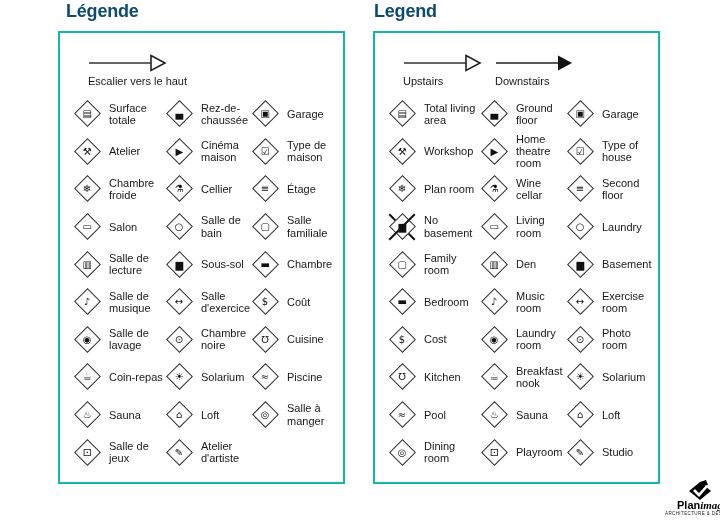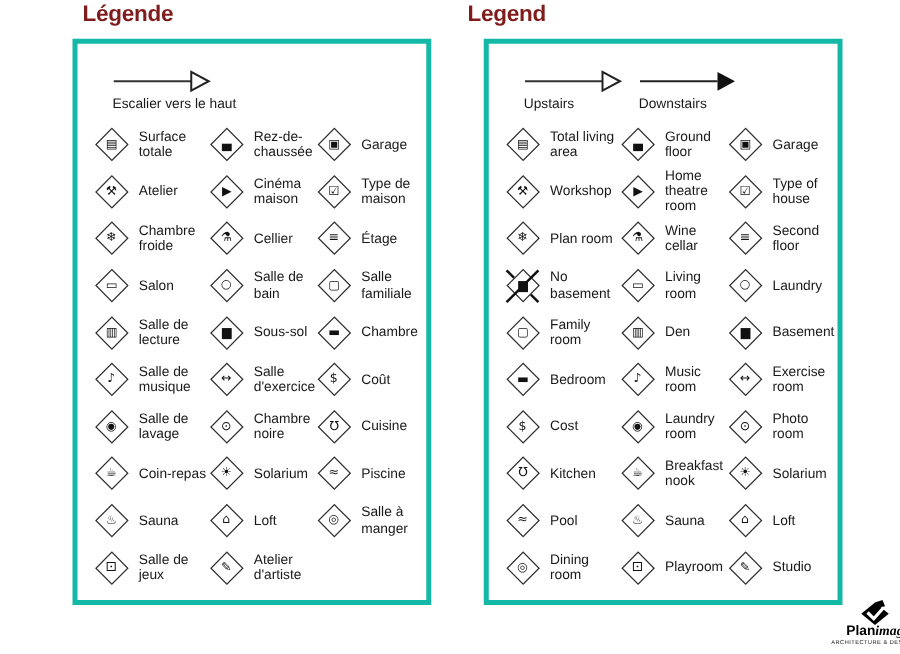--- a/index.html
+++ b/index.html
@@ -4,30 +4,30 @@
 <style>
   html,body{margin:0;padding:0;}
   body{
     width:720px;height:523px;position:relative;overflow:hidden;
     background:#ffffff;
     font-family:"Liberation Sans","DejaVu Sans",sans-serif;
     color:#1c1c1c;
   }
   .panel-title{
     position:absolute;top:1px;margin:0;
-    font-size:18px;font-weight:bold;letter-spacing:-0.2px;color:#7f1d1d;text-align:right;
+    font-size:18px;font-weight:bold;letter-spacing:-0.2px;color:#0c4a6e;text-align:right;
   }
   #title-fr{left:66px;}
   #title-en{left:374px;}
   .panel{
     position:absolute;top:31px;width:287px;height:453px;
-    border:4px solid #14b8a6;background:#fff;box-sizing:border-box;
+    border:2px solid #14b8a6;background:#fff;box-sizing:border-box;
   }
   #panel-fr{left:58px;}
-  #panel-en{left:387px;}
+  #panel-en{left:373px;}
   .arrow-row{display:flex;gap:12px;padding:20px 0 0 28px;}
   .arrow-block{display:flex;flex-direction:column;min-width:78px;}
   .arrow-block svg{display:block;}
   .arrow-label{font-size:11px;margin-top:2px;white-space:nowrap;color:#191919;}
   .grid{
     display:grid;grid-template-columns:92px 86px 1fr;
     grid-auto-rows:37.6px;align-items:center;
     padding:8px 4px 0 12px;
   }
   .legend-item{display:flex;align-items:center;gap:7px;min-width:0;}

